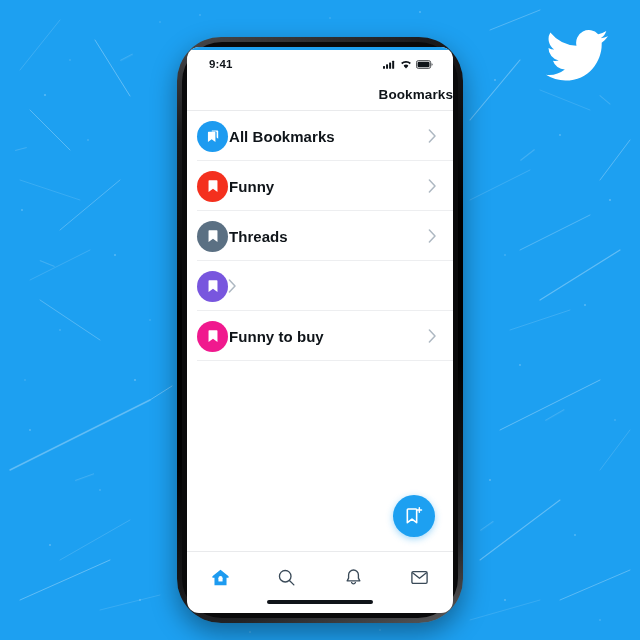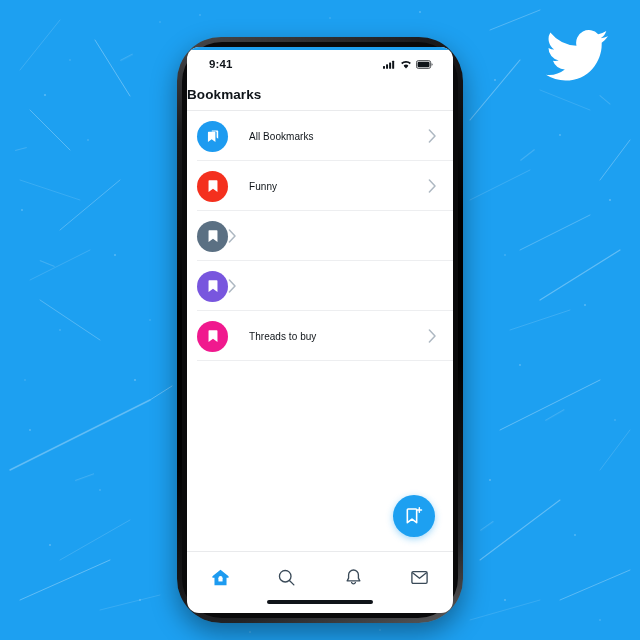--- a/index.html
+++ b/index.html
@@ -98,21 +98,21 @@
   }
 
   
   #header {
     position: absolute;
     left: 0; right: 0;
     top: 31px;
     height: 32px;
     display: flex;
     align-items: center;
-    justify-content: flex-start;
+    justify-content: flex-end;
     border-bottom: 1px solid #e9eaec;
   }
   #header-title {
     font-size: 13.5px;
     font-weight: 700;
     color: #0f1419;
     letter-spacing: 0.1px;
   }
 
   
@@ -144,23 +144,23 @@
     width: 31px;
     height: 31px;
     border-radius: 50%;
     flex: 0 0 31px;
     display: flex;
     align-items: center;
     justify-content: center;
   }
   .item-label {
     flex: 1;
-    margin-left: 21px;
-    font-size: 10px;
-    font-weight: 400;
+    margin-left: 1px;
+    font-size: 15px;
+    font-weight: 700;
     color: #0f1419;
     letter-spacing: 0.05px;
     white-space: nowrap;
   }
   .item-chevron {
     flex: 0 0 auto;
     display: flex;
     align-items: center;
     margin-right: 2px;
   }
@@ -355,20 +355,21 @@
                 <path d="M1.4 1 7 7l-5.6 6" fill="none" stroke="#aeb8c2" stroke-width="1.5" stroke-linecap="round" stroke-linejoin="round"></path>
               </svg>
             </div>
           </div>
           <div class="list-item">
             <div class="item-avatar" style="background: rgb(91, 112, 131);">
               <svg width="16" height="16" viewBox="0 0 24 24">
                 <path d="M6.4 3.4h11.2a1.1 1.1 0 0 1 1.1 1.1V21l-6.7-5-6.7 5V4.5a1.1 1.1 0 0 1 1.1-1.1z" fill="#ffffff"></path>
               </svg>
             </div>
+            <div class="item-label">Threads</div>
             <div class="item-chevron">
               <svg width="9" height="14" viewBox="0 0 9 14">
                 <path d="M1.4 1 7 7l-5.6 6" fill="none" stroke="#aeb8c2" stroke-width="1.5" stroke-linecap="round" stroke-linejoin="round"></path>
               </svg>
             </div>
           </div>
           <div class="list-item">
             <div class="item-avatar" style="background: rgb(120, 86, 222);">
               <svg width="16" height="16" viewBox="0 0 24 24">
                 <path d="M6.4 3.4h11.2a1.1 1.1 0 0 1 1.1 1.1V21l-6.7-5-6.7 5V4.5a1.1 1.1 0 0 1 1.1-1.1z" fill="#ffffff"></path>
@@ -379,21 +380,21 @@
                 <path d="M1.4 1 7 7l-5.6 6" fill="none" stroke="#aeb8c2" stroke-width="1.5" stroke-linecap="round" stroke-linejoin="round"></path>
               </svg>
             </div>
           </div>
           <div class="list-item">
             <div class="item-avatar" style="background: rgb(240, 25, 142);">
               <svg width="16" height="16" viewBox="0 0 24 24">
                 <path d="M6.4 3.4h11.2a1.1 1.1 0 0 1 1.1 1.1V21l-6.7-5-6.7 5V4.5a1.1 1.1 0 0 1 1.1-1.1z" fill="#ffffff"></path>
               </svg>
             </div>
-            <div class="item-label">Threads to buy</div>
+            <div class="item-label">Funny to buy</div>
             <div class="item-chevron">
               <svg width="9" height="14" viewBox="0 0 9 14">
                 <path d="M1.4 1 7 7l-5.6 6" fill="none" stroke="#aeb8c2" stroke-width="1.5" stroke-linecap="round" stroke-linejoin="round"></path>
               </svg>
             </div>
           </div>
         </div>
 
       <div id="fab">
         <svg width="20" height="20" viewBox="0 0 24 24">

